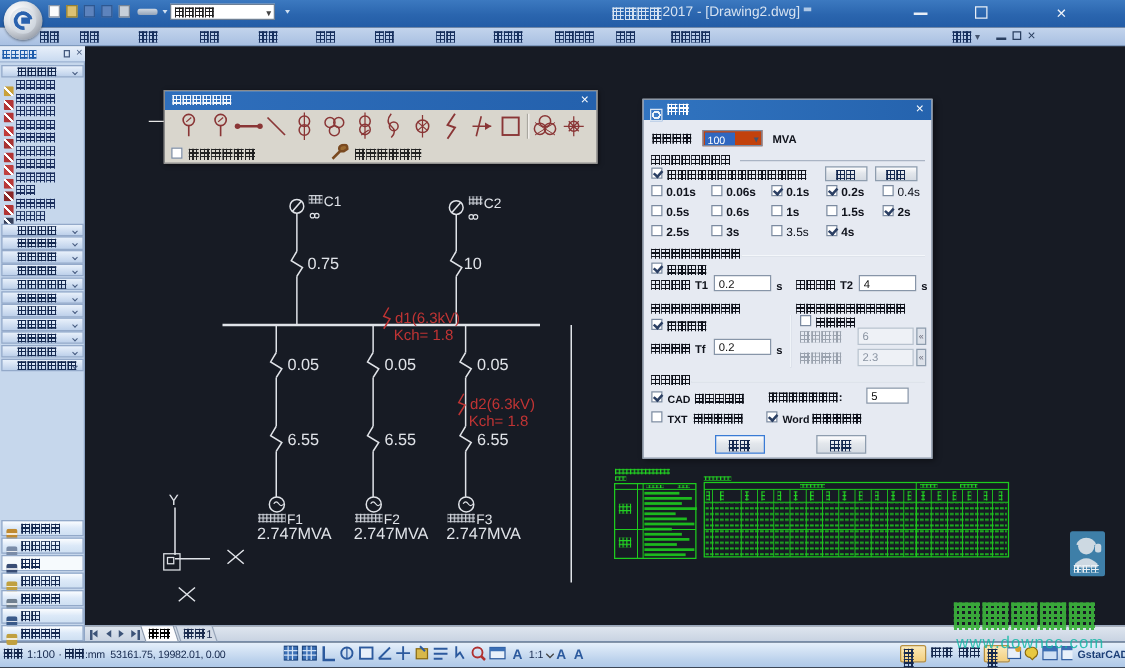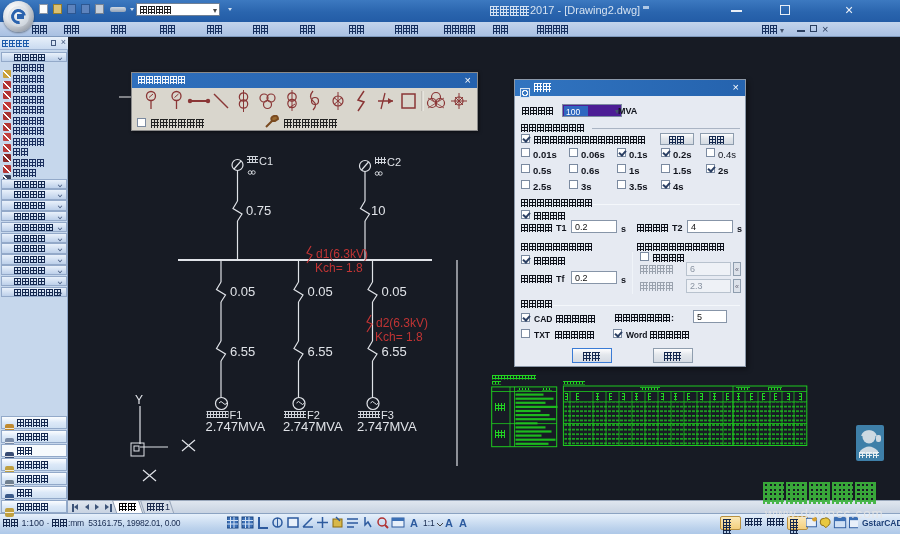--- a/index.html
+++ b/index.html
@@ -289,21 +289,21 @@
   </svg>
 <div class="cb" style="left:137px;top:118px;z-index:6"></div>
 <div class="ab" style="left:151px;top:119px;z-index:6"><span class="z" style="color:#222;"><i style="width:8px;height:9px"></i><i style="width:8px;height:9px"></i><i style="width:8px;height:9px"></i><i style="width:8px;height:9px"></i><i style="width:8px;height:9px"></i><i style="width:8px;height:9px"></i></span></div>
 <svg class="ab" style="left:263px;top:115px;z-index:6" width="16" height="14">
     <path d="M3 12 l6 -6 M9 6 q-2 -4 2 -5 q4 -1 4 3 l-3 2 z" stroke="#7a4a20" stroke-width="2" fill="#9a6a30"></path>
   </svg>
 <div class="ab" style="left:284px;top:119px;z-index:6"><span class="z" style="color:#222;"><i style="width:8px;height:9px"></i><i style="width:8px;height:9px"></i><i style="width:8px;height:9px"></i><i style="width:8px;height:9px"></i><i style="width:8px;height:9px"></i><i style="width:8px;height:9px"></i></span></div>
 <div class="ab" style="left:514px;top:79px;width:232px;height:288px;background:#e6eaf2;border:1px solid #8a97a8;box-shadow:2px 2px 5px rgba(0,0,0,.45);z-index:7"></div>
 <div class="ab" style="left:515px;top:80px;width:230px;height:16px;background:linear-gradient(90deg,#3174c0,#2563ae);z-index:8;padding:3px 0 0 5px"><span style="display:inline-block;width:10px;height:10px;background:#3b79c4;border:1px solid #d8e4f2;margin-right:4px;vertical-align:-1px;background-image:radial-gradient(circle at 50% 50%,transparent 2px,rgba(255,255,255,.9) 2px,rgba(255,255,255,.9) 3.5px,transparent 3.5px)"></span><span class="z" style="color:#fff;"><i style="width:8px;height:9px"></i><i style="width:8px;height:9px"></i></span><span class="ab" style="right:6px;top:1px;color:#fff;font-size:11px">×</span></div>
 <div class="ab" style="left:522px;top:107px;z-index:8"><span class="z" style="color:#10131c;"><i style="width:7px;height:8px"></i><i style="width:7px;height:8px"></i><i style="width:7px;height:8px"></i><i style="width:7px;height:8px"></i></span></div>
-<div class="ab" style="left:562px;top:104px;width:60px;height:13px;background:#4c1d95;border:1px solid #7b8aa0;z-index:8">
+<div class="ab" style="left:562px;top:104px;width:48px;height:13px;background:#c2410c;border:1px solid #7b8aa0;z-index:8">
     <span class="ab" style="left:1px;top:1px;width:24px;height:10px;background:#2f67c0"></span>
     <span class="ab" style="left:3px;top:1.5px;font-size:8.5px;color:#fff;z-index:9">100</span>
     <span class="tri ab" style="right:2px;top:5px;border-left-width:2.5px;border-right-width:2.5px"></span>
   </div>
 <div class="lbl" style="left:618px;top:106px;font-size:9px;color:#10131c;font-weight:bold;letter-spacing:0;z-index:8">MVA</div>
 <div class="ab" style="left:521px;top:124px;z-index:8"><span class="z" style="color:#10131c;"><i style="width:7px;height:8px"></i><i style="width:7px;height:8px"></i><i style="width:7px;height:8px"></i><i style="width:7px;height:8px"></i><i style="width:7px;height:8px"></i><i style="width:7px;height:8px"></i><i style="width:7px;height:8px"></i><i style="width:7px;height:8px"></i></span></div>
 <div class="ab" style="left:592px;top:127.5px;width:148px;height:1px;background:#aab4c4;z-index:8"></div>
 <div class="cb on" style="left:521px;top:134px;z-index:8"></div>
 <div class="ab" style="left:534px;top:136px;z-index:8"><span class="z" style="color:#10131c;"><i style="width:7px;height:8px"></i><i style="width:7px;height:8px"></i><i style="width:7px;height:8px"></i><i style="width:7px;height:8px"></i><i style="width:7px;height:8px"></i><i style="width:7px;height:8px"></i><i style="width:7px;height:8px"></i><i style="width:7px;height:8px"></i><i style="width:7px;height:8px"></i><i style="width:7px;height:8px"></i><i style="width:7px;height:8px"></i><i style="width:7px;height:8px"></i><i style="width:7px;height:8px"></i><i style="width:7px;height:8px"></i></span></div>
 <div class="btn" style="left:660px;top:132.5px;width:34px;height:12px;z-index:8;padding-top:2px"><span class="z" style="color:#14284f;"><i style="width:7px;height:8px"></i><i style="width:7px;height:8px"></i></span></div>
@@ -326,21 +326,21 @@
 <div class="lbl" style="left:629px;top:164.5px;font-size:9.5px;color:#10131c;font-weight:bold;letter-spacing:0;z-index:8">1s</div>
 <div class="cb" style="left:661px;top:164px;z-index:8"></div>
 <div class="lbl" style="left:673px;top:164.5px;font-size:9.5px;color:#10131c;font-weight:bold;letter-spacing:0;z-index:8">1.5s</div>
 <div class="cb on" style="left:706px;top:164px;z-index:8"></div>
 <div class="lbl" style="left:718px;top:164.5px;font-size:9.5px;color:#10131c;font-weight:bold;letter-spacing:0;z-index:8">2s</div>
 <div class="cb" style="left:521px;top:180px;z-index:8"></div>
 <div class="lbl" style="left:533px;top:180.5px;font-size:9.5px;color:#10131c;font-weight:bold;letter-spacing:0;z-index:8">2.5s</div>
 <div class="cb" style="left:569px;top:180px;z-index:8"></div>
 <div class="lbl" style="left:581px;top:180.5px;font-size:9.5px;color:#10131c;font-weight:bold;letter-spacing:0;z-index:8">3s</div>
 <div class="cb" style="left:617px;top:180px;z-index:8"></div>
-<div class="lbl" style="left:629px;top:180.5px;font-size:9.5px;color:#10131c;font-weight:bold;letter-spacing:0;z-index:8">3.5s</div>
+<div class="lbl" style="left:629px;top:180.5px;font-size:9.5px;color:#10131c;font-weight:normal;letter-spacing:0;z-index:8">3.5s</div>
 <div class="cb on" style="left:661px;top:180px;z-index:8"></div>
 <div class="lbl" style="left:673px;top:180.5px;font-size:9.5px;color:#10131c;font-weight:bold;letter-spacing:0;z-index:8">4s</div>
 <div class="ab" style="left:521px;top:199px;z-index:8"><span class="z" style="color:#10131c;"><i style="width:7px;height:8px"></i><i style="width:7px;height:8px"></i><i style="width:7px;height:8px"></i><i style="width:7px;height:8px"></i><i style="width:7px;height:8px"></i><i style="width:7px;height:8px"></i><i style="width:7px;height:8px"></i><i style="width:7px;height:8px"></i><i style="width:7px;height:8px"></i></span></div>
 <div class="ab" style="left:593px;top:203.5px;width:147px;height:1px;background:#aab4c4;border-bottom:1px solid #f4f7fb;z-index:8"></div>
 <div class="cb on" style="left:521px;top:210px;z-index:8"></div>
 <div class="ab" style="left:534px;top:212px;z-index:8"><span class="z" style="color:#10131c;"><i style="width:7px;height:8px"></i><i style="width:7px;height:8px"></i><i style="width:7px;height:8px"></i><i style="width:7px;height:8px"></i></span></div>
 <div class="ab" style="left:521px;top:224px;z-index:8"><span class="z" style="color:#10131c;"><i style="width:7px;height:8px"></i><i style="width:7px;height:8px"></i><i style="width:7px;height:8px"></i><i style="width:7px;height:8px"></i></span></div>
 <div class="lbl" style="left:556px;top:223px;font-size:9px;color:#10131c;font-weight:bold;letter-spacing:0;z-index:8">T1</div>
 <div class="inp" style="left:571px;top:220px;width:46px;height:13px;color:#111;z-index:8">0.2</div>
 <div class="lbl" style="left:621px;top:224px;font-size:9px;color:#10131c;font-weight:bold;letter-spacing:0;z-index:8">s</div>
@@ -435,12 +435,12 @@
 <div class="ab" style="left:862px;top:518px;z-index:4;font-size:8.5px;font-weight:bold;color:#1c3f77">GstarCAD</div>
 <div class="ab" style="left:856px;top:425px;width:28px;height:36px;background:#3e7fa8;border-radius:2px;z-index:4">
 <svg width="28" height="36" viewBox="0 0 28 36">
       <circle cx="13" cy="12" r="6.5" fill="#cdd9e2"></circle>
       <path d="M4 26 q9 -9 18 0 l0 3 l-18 0 z" fill="#cdd9e2"></path>
       <path d="M6 11 a7.5 7.5 0 0 1 14 0" fill="none" stroke="#cdd9e2" stroke-width="2"></path>
       <rect x="20" y="10" width="5" height="7" rx="2" fill="#cdd9e2"></rect>
     </svg>
 <div class="ab" style="left:3px;top:27px"><span class="z" style="color:#e8f0f4;"><i style="width:6px;height:6px"></i><i style="width:6px;height:6px"></i><i style="width:6px;height:6px"></i></span></div></div>
 <div class="ab" style="left:763px;top:482px;z-index:9;opacity:.92"><span class="z2" style="color:#3cb33c;"><i style="width:21px;height:22px"></i><i style="width:21px;height:22px"></i><i style="width:21px;height:22px"></i><i style="width:21px;height:22px"></i><i style="width:21px;height:22px"></i></span></div>
-<div class="ab" style="left:765px;top:506px;z-index:9;font-size:13.5px;color:#e5e5e5;opacity:.85;letter-spacing:.8px">www.downcc.com</div>
+<div class="ab" style="left:765px;top:506px;z-index:9;font-size:13.5px;color:#14b8a6;opacity:.85;letter-spacing:.8px">www.downcc.com</div>
 </body></html>

